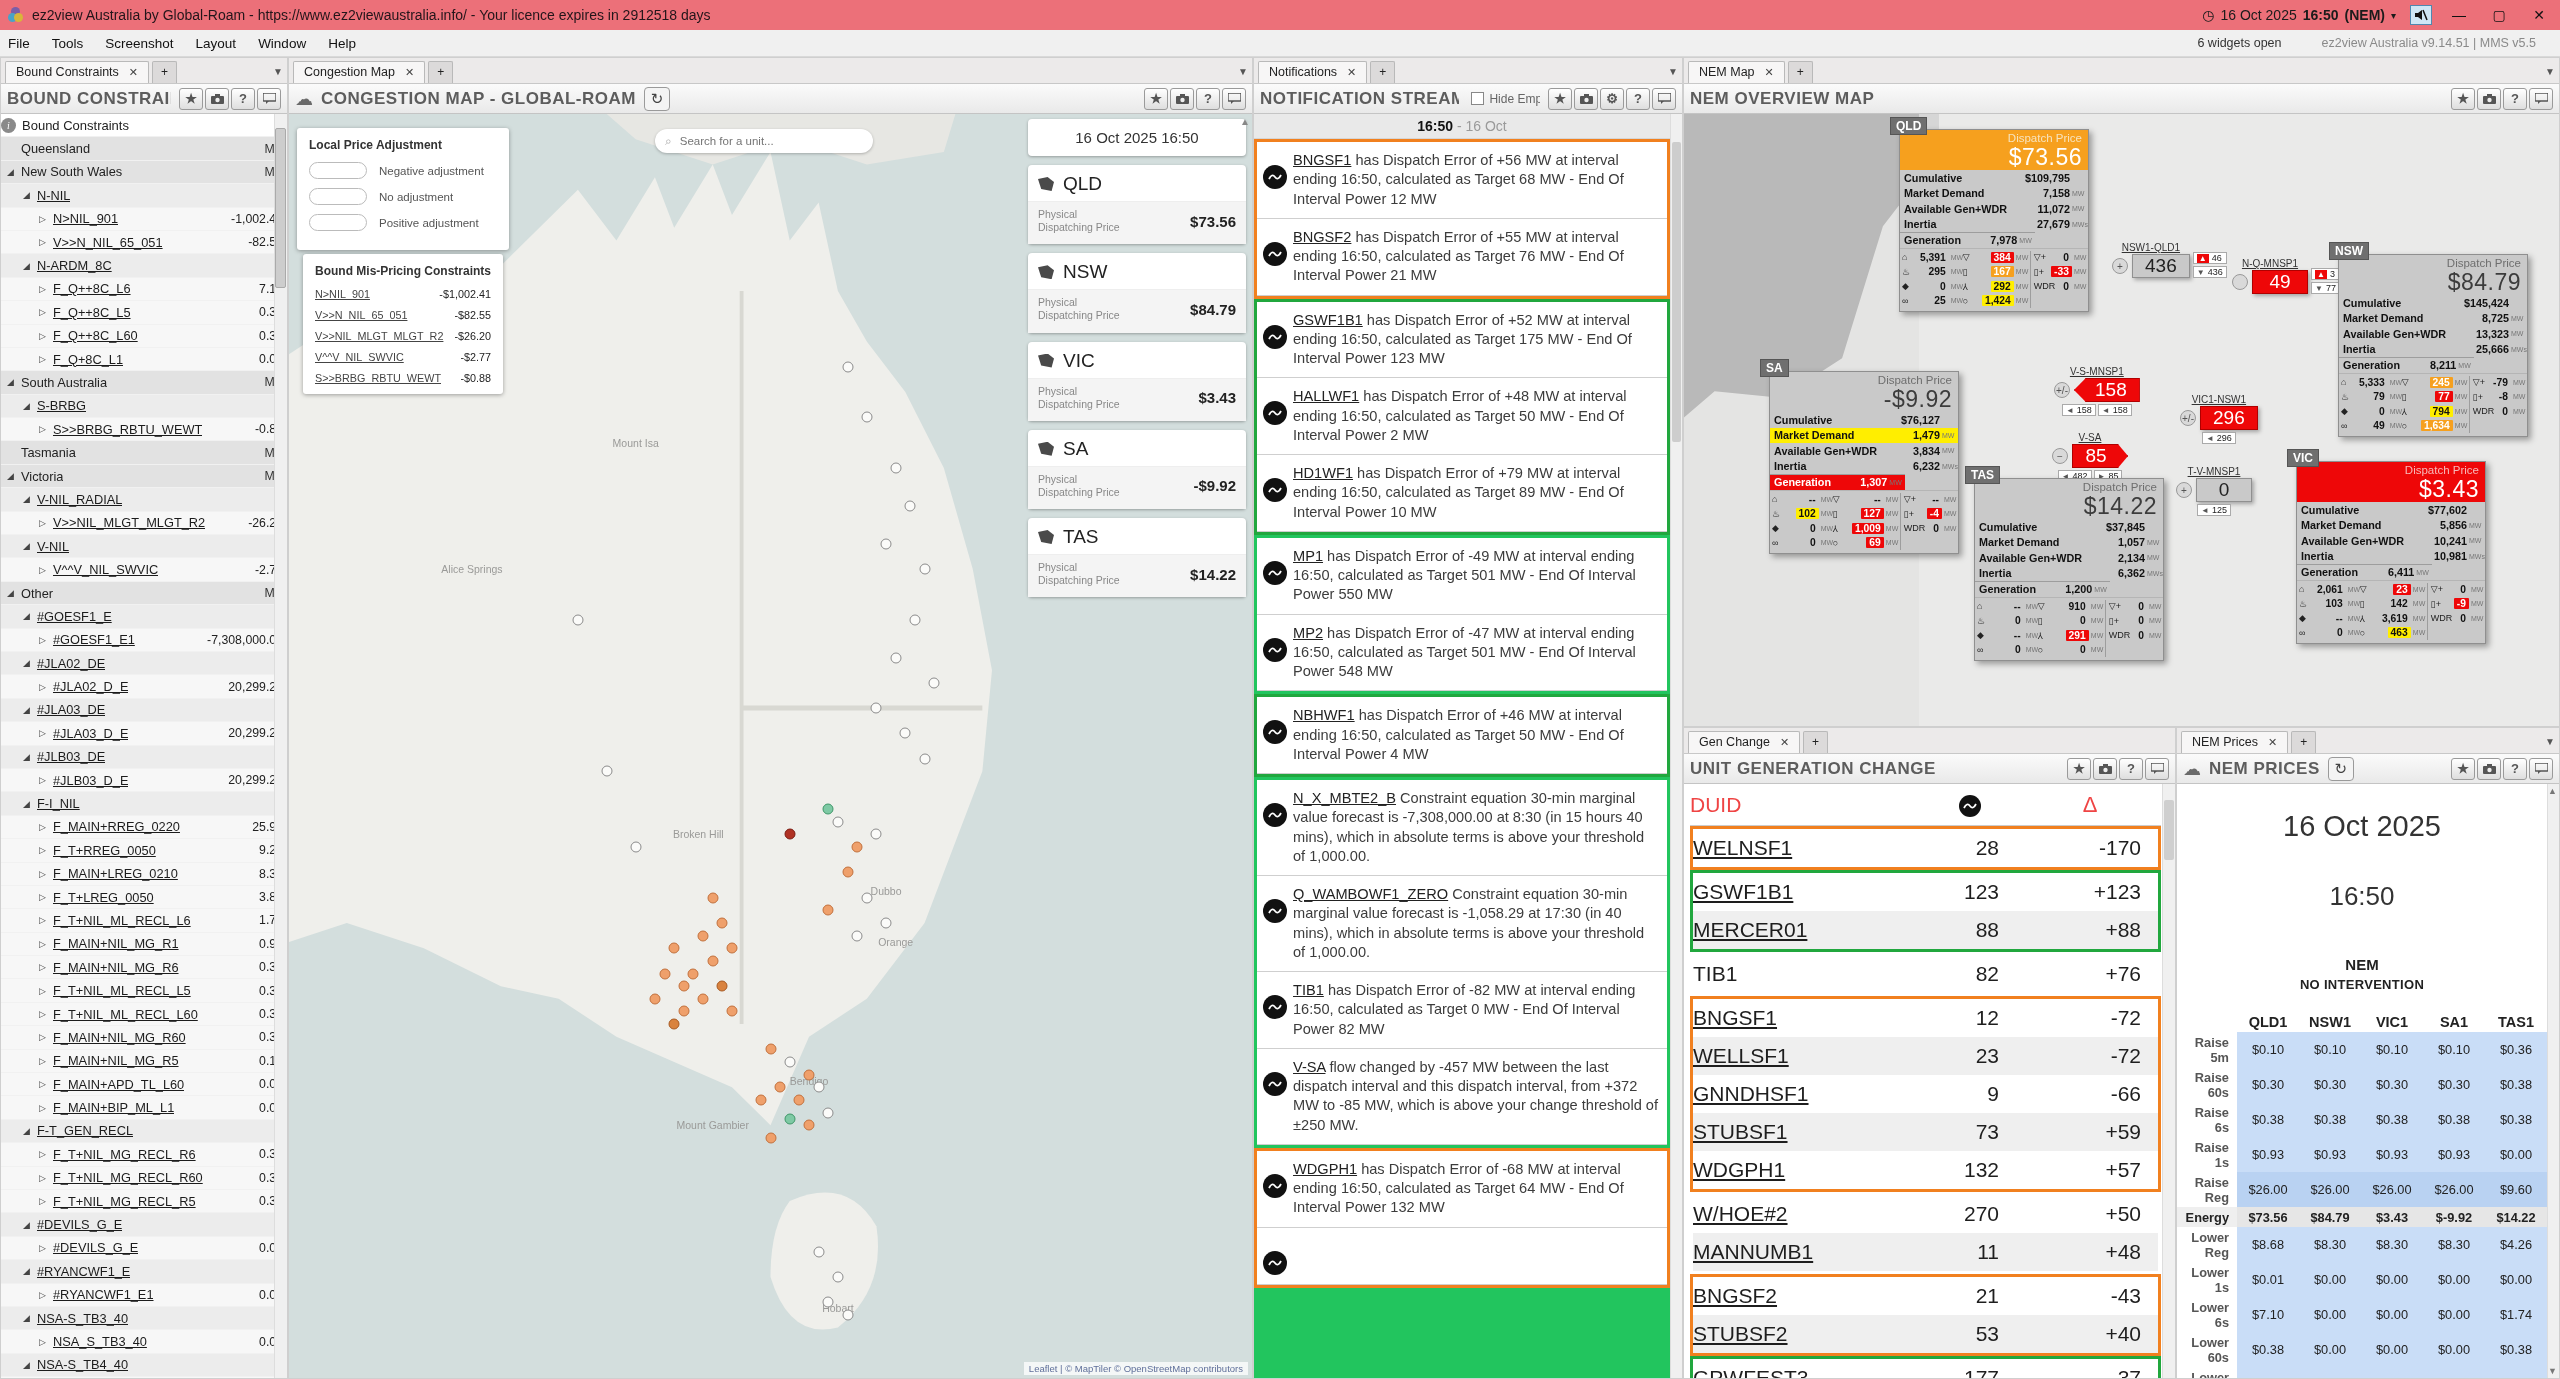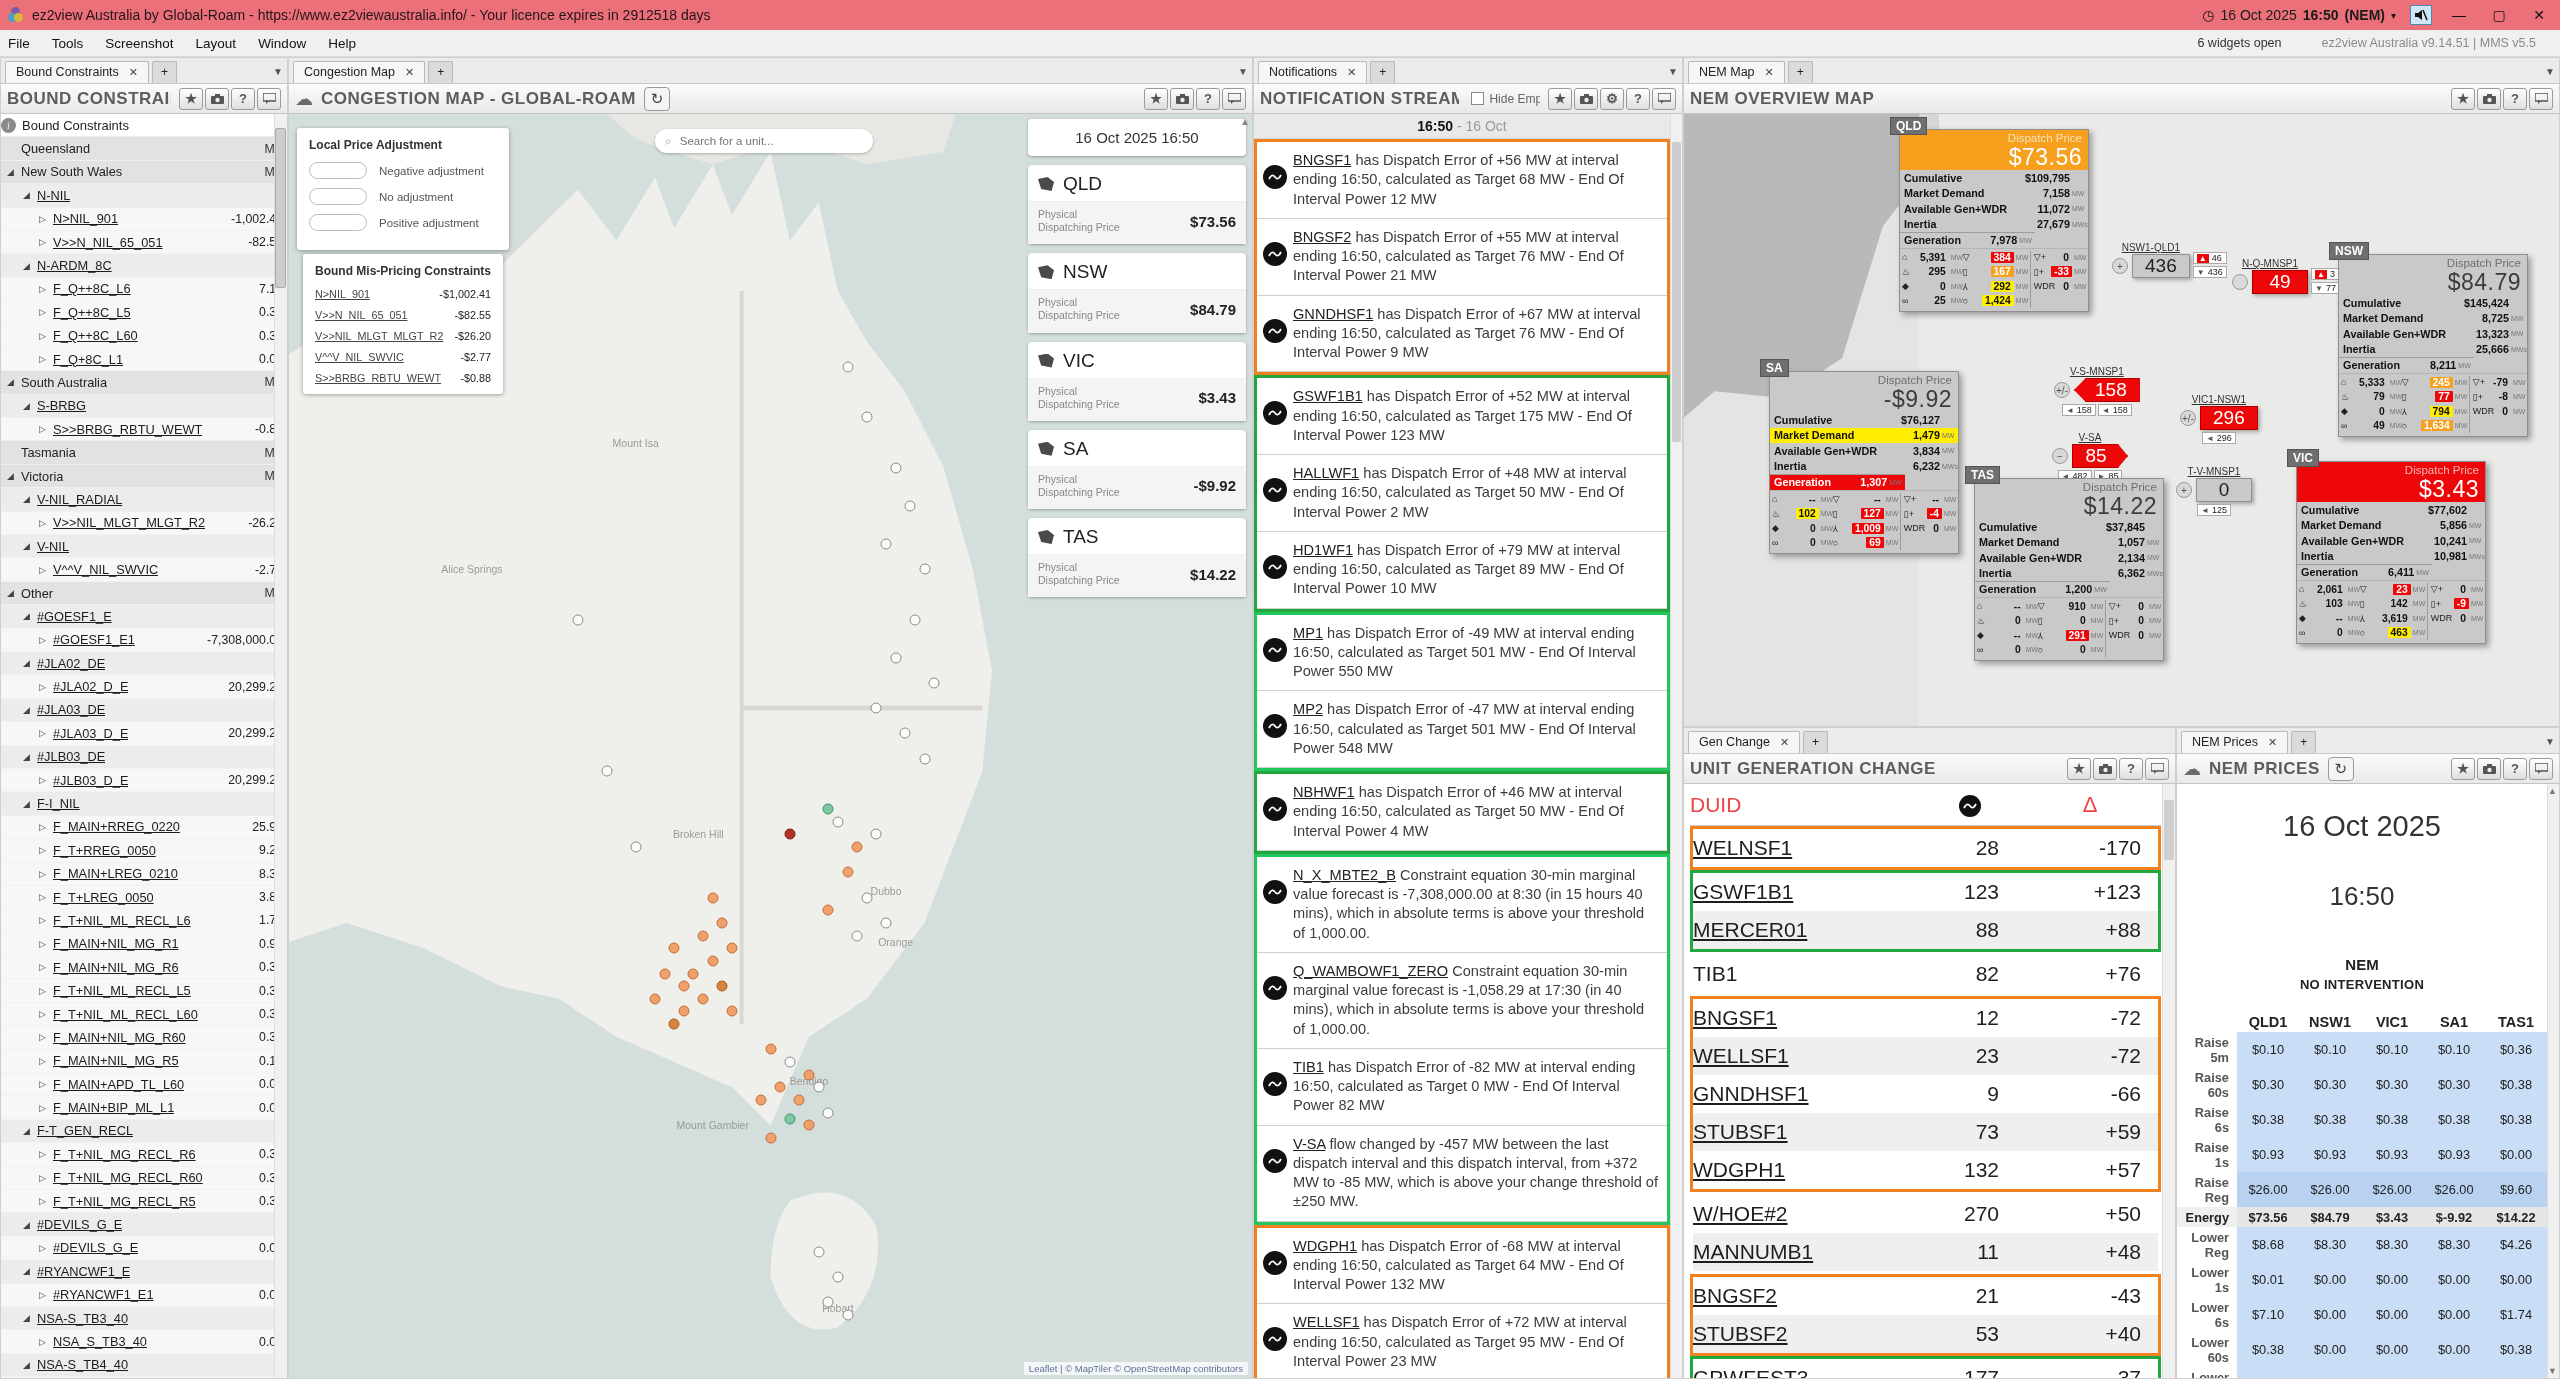--- a/index.html
+++ b/index.html
@@ -908,224 +908,207 @@
                       <path d="M1,7 Q4,1 7,5 T13,3" fill="none" stroke="#fff" stroke-width="1.8"></path>
                     </svg>
                     </div>
                   </div>
                   <div class="ntext">
                     <span class="unit">BNGSF2</span>
                     <span>has Dispatch Error of +55 MW at interval ending 16:50, calculated as Target 76 MW - End Of Interval Power 21 MW</span>
                   </div>
                 </div>
 
+              </div>
+          </div>
+
+          <div class="ngroup box-green">
+            <div>
+
                 <div class="ncard">
                   <div class="nicon">
                     <div class="ic-circle">
                       <svg width="14" height="10" viewBox="0 0 14 10">
                       <path d="M1,7 Q4,1 7,5 T13,3" fill="none" stroke="#fff" stroke-width="1.8"></path>
                     </svg>
                     </div>
                   </div>
                   <div class="ntext">
-                    <span class="unit">GNNDHSF1</span>
-                    <span>has Dispatch Error of +67 MW at interval ending 16:50, calculated as Target 76 MW - End Of Interval Power 9 MW</span>
-                  </div>
-                </div>
-              </div>
-          </div>
-
-          <div class="ngroup box-green">
-            <div>
+                    <span class="unit">GSWF1B1</span>
+                    <span>has Dispatch Error of +52 MW at interval ending 16:50, calculated as Target 175 MW - End Of Interval Power 123 MW</span>
+                  </div>
+                </div>
 
                 <div class="ncard">
                   <div class="nicon">
                     <div class="ic-circle">
                       <svg width="14" height="10" viewBox="0 0 14 10">
                       <path d="M1,7 Q4,1 7,5 T13,3" fill="none" stroke="#fff" stroke-width="1.8"></path>
                     </svg>
                     </div>
                   </div>
                   <div class="ntext">
-                    <span class="unit">GSWF1B1</span>
-                    <span>has Dispatch Error of +52 MW at interval ending 16:50, calculated as Target 175 MW - End Of Interval Power 123 MW</span>
+                    <span class="unit">HALLWF1</span>
+                    <span>has Dispatch Error of +48 MW at interval ending 16:50, calculated as Target 50 MW - End Of Interval Power 2 MW</span>
                   </div>
                 </div>
 
                 <div class="ncard">
                   <div class="nicon">
                     <div class="ic-circle">
                       <svg width="14" height="10" viewBox="0 0 14 10">
                       <path d="M1,7 Q4,1 7,5 T13,3" fill="none" stroke="#fff" stroke-width="1.8"></path>
                     </svg>
                     </div>
                   </div>
                   <div class="ntext">
-                    <span class="unit">HALLWF1</span>
-                    <span>has Dispatch Error of +48 MW at interval ending 16:50, calculated as Target 50 MW - End Of Interval Power 2 MW</span>
-                  </div>
-                </div>
+                    <span class="unit">HD1WF1</span>
+                    <span>has Dispatch Error of +79 MW at interval ending 16:50, calculated as Target 89 MW - End Of Interval Power 10 MW</span>
+                  </div>
+                </div>
+              </div>
+          </div>
+
+          <div class="ngroup box-none">
+            <div>
 
                 <div class="ncard">
                   <div class="nicon">
                     <div class="ic-circle">
                       <svg width="14" height="10" viewBox="0 0 14 10">
                       <path d="M1,7 Q4,1 7,5 T13,3" fill="none" stroke="#fff" stroke-width="1.8"></path>
                     </svg>
                     </div>
                   </div>
                   <div class="ntext">
-                    <span class="unit">HD1WF1</span>
-                    <span>has Dispatch Error of +79 MW at interval ending 16:50, calculated as Target 89 MW - End Of Interval Power 10 MW</span>
-                  </div>
-                </div>
-              </div>
-          </div>
-
-          <div class="ngroup box-none">
-            <div>
+                    <span class="unit">MP1</span>
+                    <span>has Dispatch Error of -49 MW at interval ending 16:50, calculated as Target 501 MW - End Of Interval Power 550 MW</span>
+                  </div>
+                </div>
 
                 <div class="ncard">
                   <div class="nicon">
                     <div class="ic-circle">
                       <svg width="14" height="10" viewBox="0 0 14 10">
                       <path d="M1,7 Q4,1 7,5 T13,3" fill="none" stroke="#fff" stroke-width="1.8"></path>
                     </svg>
                     </div>
                   </div>
                   <div class="ntext">
-                    <span class="unit">MP1</span>
-                    <span>has Dispatch Error of -49 MW at interval ending 16:50, calculated as Target 501 MW - End Of Interval Power 550 MW</span>
-                  </div>
-                </div>
+                    <span class="unit">MP2</span>
+                    <span>has Dispatch Error of -47 MW at interval ending 16:50, calculated as Target 501 MW - End Of Interval Power 548 MW</span>
+                  </div>
+                </div>
+              </div>
+          </div>
+
+          <div class="ngroup box-green">
+            <div>
 
                 <div class="ncard">
                   <div class="nicon">
                     <div class="ic-circle">
                       <svg width="14" height="10" viewBox="0 0 14 10">
                       <path d="M1,7 Q4,1 7,5 T13,3" fill="none" stroke="#fff" stroke-width="1.8"></path>
                     </svg>
                     </div>
                   </div>
                   <div class="ntext">
-                    <span class="unit">MP2</span>
-                    <span>has Dispatch Error of -47 MW at interval ending 16:50, calculated as Target 501 MW - End Of Interval Power 548 MW</span>
-                  </div>
-                </div>
-              </div>
-          </div>
-
-          <div class="ngroup box-green">
+                    <span class="unit">NBHWF1</span>
+                    <span>has Dispatch Error of +46 MW at interval ending 16:50, calculated as Target 50 MW - End Of Interval Power 4 MW</span>
+                  </div>
+                </div>
+              </div>
+          </div>
+
+          <div class="ngroup box-none">
             <div>
 
                 <div class="ncard">
                   <div class="nicon">
                     <div class="ic-circle">
                       <svg width="14" height="10" viewBox="0 0 14 10">
                       <path d="M1,7 Q4,1 7,5 T13,3" fill="none" stroke="#fff" stroke-width="1.8"></path>
                     </svg>
                     </div>
                   </div>
                   <div class="ntext">
-                    <span class="unit">NBHWF1</span>
-                    <span>has Dispatch Error of +46 MW at interval ending 16:50, calculated as Target 50 MW - End Of Interval Power 4 MW</span>
-                  </div>
-                </div>
-              </div>
-          </div>
-
-          <div class="ngroup box-none">
-            <div>
+                    <span class="unit">N_X_MBTE2_B</span>
+                    <span>Constraint equation 30-min marginal value forecast is -7,308,000.00 at 8:30 (in 15 hours 40 mins), which in absolute terms is above your threshold of 1,000.00.</span>
+                  </div>
+                </div>
 
                 <div class="ncard">
                   <div class="nicon">
                     <div class="ic-circle">
                       <svg width="14" height="10" viewBox="0 0 14 10">
                       <path d="M1,7 Q4,1 7,5 T13,3" fill="none" stroke="#fff" stroke-width="1.8"></path>
                     </svg>
                     </div>
                   </div>
                   <div class="ntext">
-                    <span class="unit">N_X_MBTE2_B</span>
-                    <span>Constraint equation 30-min marginal value forecast is -7,308,000.00 at 8:30 (in 15 hours 40 mins), which in absolute terms is above your threshold of 1,000.00.</span>
+                    <span class="unit">Q_WAMBOWF1_ZERO</span>
+                    <span>Constraint equation 30-min marginal value forecast is -1,058.29 at 17:30 (in 40 mins), which in absolute terms is above your threshold of 1,000.00.</span>
                   </div>
                 </div>
 
                 <div class="ncard">
                   <div class="nicon">
                     <div class="ic-circle">
                       <svg width="14" height="10" viewBox="0 0 14 10">
                       <path d="M1,7 Q4,1 7,5 T13,3" fill="none" stroke="#fff" stroke-width="1.8"></path>
                     </svg>
                     </div>
                   </div>
                   <div class="ntext">
-                    <span class="unit">Q_WAMBOWF1_ZERO</span>
-                    <span>Constraint equation 30-min marginal value forecast is -1,058.29 at 17:30 (in 40 mins), which in absolute terms is above your threshold of 1,000.00.</span>
+                    <span class="unit">TIB1</span>
+                    <span>has Dispatch Error of -82 MW at interval ending 16:50, calculated as Target 0 MW - End Of Interval Power 82 MW</span>
                   </div>
                 </div>
 
                 <div class="ncard">
                   <div class="nicon">
                     <div class="ic-circle">
                       <svg width="14" height="10" viewBox="0 0 14 10">
                       <path d="M1,7 Q4,1 7,5 T13,3" fill="none" stroke="#fff" stroke-width="1.8"></path>
                     </svg>
                     </div>
                   </div>
                   <div class="ntext">
-                    <span class="unit">TIB1</span>
-                    <span>has Dispatch Error of -82 MW at interval ending 16:50, calculated as Target 0 MW - End Of Interval Power 82 MW</span>
-                  </div>
-                </div>
+                    <span class="unit">V-SA</span>
+                    <span>flow changed by -457 MW between the last dispatch interval and this dispatch interval, from +372 MW to -85 MW, which is above your change threshold of ±250 MW.</span>
+                  </div>
+                </div>
+              </div>
+          </div>
+
+          <div class="ngroup box-orange">
+            <div>
 
                 <div class="ncard">
                   <div class="nicon">
                     <div class="ic-circle">
                       <svg width="14" height="10" viewBox="0 0 14 10">
                       <path d="M1,7 Q4,1 7,5 T13,3" fill="none" stroke="#fff" stroke-width="1.8"></path>
                     </svg>
                     </div>
                   </div>
                   <div class="ntext">
-                    <span class="unit">V-SA</span>
-                    <span>flow changed by -457 MW between the last dispatch interval and this dispatch interval, from +372 MW to -85 MW, which is above your change threshold of ±250 MW.</span>
-                  </div>
-                </div>
-              </div>
-          </div>
-
-          <div class="ngroup box-orange">
-            <div>
+                    <span class="unit">WDGPH1</span>
+                    <span>has Dispatch Error of -68 MW at interval ending 16:50, calculated as Target 64 MW - End Of Interval Power 132 MW</span>
+                  </div>
+                </div>
 
                 <div class="ncard">
                   <div class="nicon">
                     <div class="ic-circle">
                       <svg width="14" height="10" viewBox="0 0 14 10">
                       <path d="M1,7 Q4,1 7,5 T13,3" fill="none" stroke="#fff" stroke-width="1.8"></path>
                     </svg>
                     </div>
-                  </div>
-                  <div class="ntext">
-                    <span class="unit">WDGPH1</span>
-                    <span>has Dispatch Error of -68 MW at interval ending 16:50, calculated as Target 64 MW - End Of Interval Power 132 MW</span>
-                  </div>
-                </div>
-
-                <div class="ncard">
-                  <div class="nicon">
-                    <div class="ic-circle">
-                      <svg width="14" height="10" viewBox="0 0 14 10">
-                      <path d="M1,7 Q4,1 7,5 T13,3" fill="none" stroke="#fff" stroke-width="1.8"></path>
-                    </svg>
-                    </div>
-                  </div>
-                  <div class="ntext">
-                    <span class="unit">WELLSF1</span>
-                    <span>has Dispatch Error of +72 MW at interval ending 16:50, calculated as Target 95 MW - End Of Interval Power 23 MW</span>
                   </div>
                 </div>
 
               </div>
           </div>
         </div>
       <div class="notif-scroll">
           <div class="notif-thumb"></div>
         </div>
     </div>

